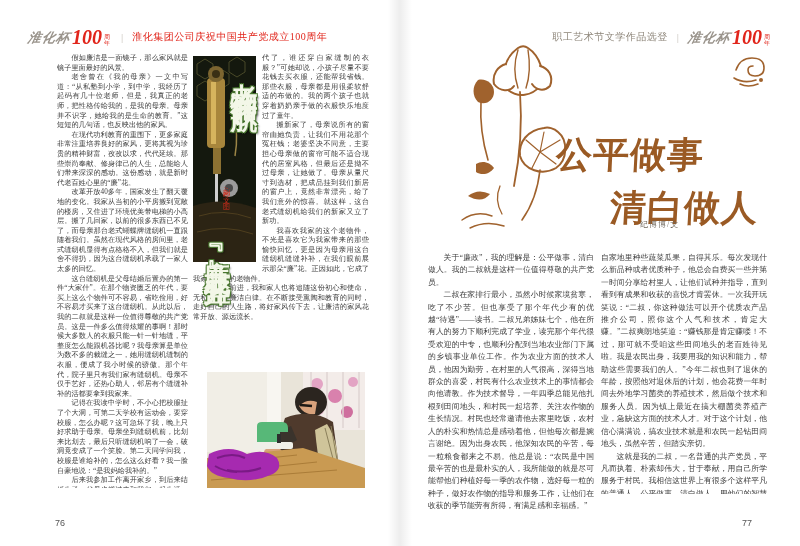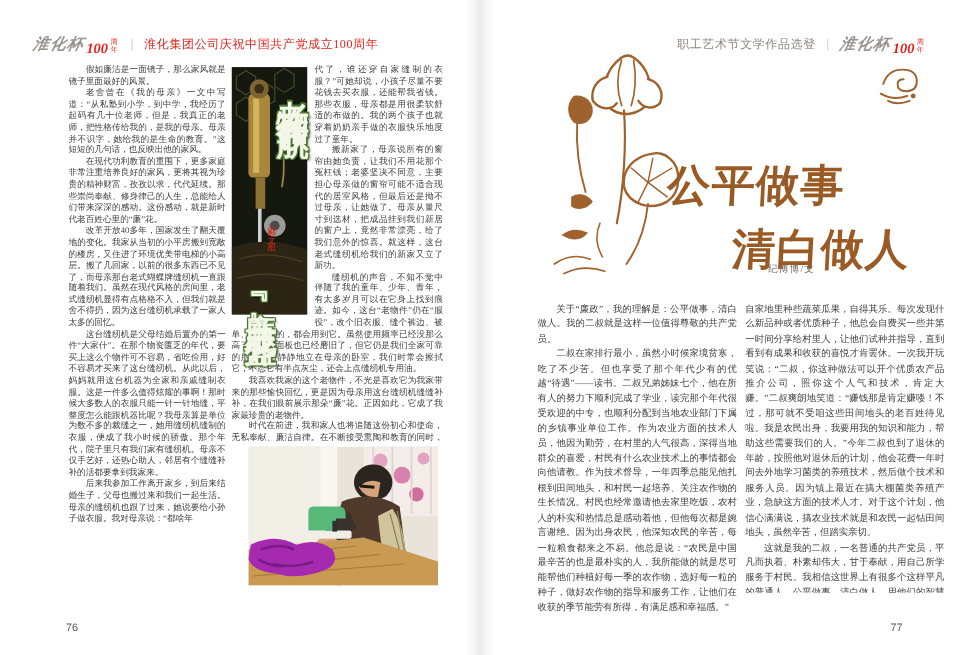--- a/index.html
+++ b/index.html
@@ -4,34 +4,34 @@
 <style>
   html,body{margin:0;padding:0;background:#fff;}
   #canvas{position:relative;width:800px;height:546px;background:#ffffff;outline:1px solid #e6e6e6;
           font-family:"Liberation Serif","DejaVu Serif",serif;color:#3a3a3a;overflow:hidden;}
   
   .hdr{position:absolute;top:26px;height:22px;display:flex;align-items:center;gap:6px;}
   .hdr-left{left:28px;}
   .hdr-right{right:28px;}
   .logo{display:flex;align-items:flex-end;gap:2px;}
   .logo-script{font-style:italic;font-weight:bold;color:#9a948c;font-size:13px;letter-spacing:1px;transform:skewX(-12deg);}
-  .logo-100{color:#e1251b;font-weight:bold;font-size:12px;font-style:italic;line-height:1;}
+  .logo-100{color:#e1251b;font-weight:bold;font-size:20px;font-style:italic;line-height:1;}
   .logo-sub{color:#e1251b;font-size:6px;line-height:1.1;width:8px;}
   .hdr-div{color:#c8c4bc;font-size:11px;padding:0 3px;}
   .hdr-slogan{color:#e1251b;font-size:10px;letter-spacing:.5px;}
   .hdr-label{color:#8c8478;font-size:10px;letter-spacing:.5px;}
   
   .gutter{position:absolute;left:388px;top:0;width:24px;height:546px;
           background:linear-gradient(to right,rgba(0,0,0,0) 0%,rgba(0,0,0,.07) 50%,rgba(0,0,0,0) 100%);}
   
   .col{position:absolute;text-align:justify;overflow:hidden;}
   .col p{margin:0;text-indent:2em;}
   .col p.noindent{text-indent:0;}
   .lbody{font-size:7.2px;line-height:9.6px;color:#3c3c3c;}
-  .rbody{font-size:7.8px;line-height:12.4px;color:#3c3c3c;margin-left:20px;}
+  .rbody{font-size:7.8px;line-height:12.4px;color:#3c3c3c;}
   #l-col1{left:57px;top:54px;width:131px;height:434px;}
   #l-col2{left:193px;top:54px;width:176px;height:316px;}
   #r-col1{left:428px;top:252px;width:166px;height:262px;}
   #r-col2{left:601px;top:252px;width:166px;height:242px;}
   
   .machine-photo{float:left;width:63px;height:206px;margin:2px 6px 4px 0;background:#161a10;}
   .vtitle{position:absolute;writing-mode:vertical-rl;font-weight:bold;font-size:27px;letter-spacing:5px;
           color:#f3f7e8;text-shadow:1px 1px 0 #49772f,-1px -1px 0 #49772f,1px -1px 0 #49772f,-1px 1px 0 #49772f,2px 2px 2px rgba(0,0,0,.35);}
   #vtitle1{left:226px;top:62px;}
   #vtitle2{left:199px;top:234px;}
@@ -76,21 +76,22 @@
     </span>
   </div>
 
   <div class="gutter"></div>
 
   <div class="col lbody" id="l-col1">
     <p>假如廉洁是一面镜子，那么家风就是镜子里面最好的风景。</p>
     <p>老舍曾在《我的母亲》一文中写道：“从私塾到小学，到中学，我经历了起码有几十位老师，但是，我真正的老师，把性格传给我的，是我的母亲。母亲并不识字，她给我的是生命的教育。”这短短的几句话，也反映出他的家风。</p>
     <p>在现代功利教育的重围下，更多家庭非常注重培养良好的家风，更将其视为珍贵的精神财富，孜孜以求，代代延续。那些崇尚奉献、修身律己的人生，总能给人们带来深深的感动。这份感动，就是新时代老百姓心里的“廉”花。</p>
     <p>改革开放40多年，国家发生了翻天覆地的变化。我家从当初的小平房搬到宽敞的楼房，又住进了环境优美带电梯的小高层。搬了几回家，以前的很多东西已不见了，而母亲那台老式蝴蝶牌缝纫机一直跟随着我们。虽然在现代风格的房间里，老式缝纫机显得有点格格不入，但我们就是舍不得扔，因为这台缝纫机承载了一家人太多的回忆。</p>
-    <p>这台缝纫机是父母结婚后置办的第一件“大家什”。在那个物资匮乏的年代，要买上这么个物件可不容易，省吃俭用，好不容易才买来了这台缝纫机。从此以后，妈妈就用这台机器为全家和亲戚缝制衣服。这是一件多么值得炫耀的事啊！那时候大多数人的衣服只能一针一针地缝，平整度怎么能跟机器比呢？我母亲算是单位为数不多的裁缝之一，她用缝纫机缝制的衣服，便成了我小时候的骄傲。那个年代，院子里只有我们家有缝纫机。母亲不仅手艺好，还热心助人，邻居有个缝缝补补的活都要拿到我家来。</p>
+    <p>这台缝纫机是父母结婚后置办的第一件“大家什”。在那个物资匮乏的年代，要买上这么个物件可不容易，省吃俭用，好不容易才买来了这台缝纫机。从此以后，我的二叔就是这样一位值得尊敬的共产党员。这是一件多么值得炫耀的事啊！那时候大多数人的衣服只能一针一针地缝，平整度怎么能跟机器比呢？我母亲算是单位为数不多的裁缝之一，她用缝纫机缝制的衣服，便成了我小时候的骄傲。那个年代，院子里只有我们家有缝纫机。母亲不仅手艺好，还热心助人，邻居有个缝缝补补的活都要拿到我家来。</p>
+    <p>记得在我读中学时，不小心把校服扯了个大洞，可第二天学校有运动会，要穿校服，怎么办呢？这可急坏了我，晚上只好求助于母亲。母亲坐到缝纫机前，比划来比划去，最后只听缝纫机响了一会，破洞竟变成了一个笑脸。第二天同学问我，校服是谁给补的，怎么这么好看？我一脸自豪地说：“是我妈给我补的。”</p>
     <p>后来我参加工作离开家乡，到后来结婚生子，父母也搬过来和我们一起生活。母亲的缝纫机也跟了过来，她说要给小孙子做衣服。我对母亲说：“都啥年</p>
   </div>
 
   <div class="col lbody" id="l-col2">
     <div class="machine-photo">
       <svg width="63" height="206" viewBox="0 0 63 206" xmlns="http://www.w3.org/2000/svg">
         <rect width="63" height="206" fill="#14180e"></rect>
         <g stroke="#6d6a3a" stroke-width="1" fill="none" opacity=".6">
           <path d="M4,8 l8,-5 8,5 0,10 -8,5 -8,-5 z"></path>
             <path d="M20,18 l8,-5 8,5 0,10 -8,5 -8,-5 z"></path>
@@ -106,21 +107,20 @@
         <circle cx="36" cy="132" r="9" fill="#9b9b9b"></circle>
         <circle cx="36" cy="132" r="4" fill="#4a4a4a"></circle>
         <path d="M0,150 Q30,140 63,152 L63,206 L0,206 Z" fill="#2c2414"></path>
         <path d="M6,160 Q30,152 58,162" stroke="#4e3e1e" fill="none"></path>
         <path d="M4,176 Q32,168 60,178" stroke="#4e3e1e" fill="none"></path>
         <path d="M40,60 q6,18 2,40" stroke="#d6b45e" fill="none" stroke-width="1.5" opacity=".7"></path>
       </svg>
     </div>
     <p class="noindent">代了，谁还穿自家缝制的衣服？”可她却说，小孩子尽量不要花钱去买衣服，还能帮我省钱。那些衣服，母亲都是用很柔软舒适的布做的。我的两个孩子也就穿着奶奶亲手做的衣服快乐地度过了童年。</p>
     <p>搬新家了，母亲说所有的窗帘由她负责，让我们不用花那个冤枉钱；老婆坚决不同意，主要担心母亲做的窗帘可能不适合现代的居室风格，但最后还是拗不过母亲，让她做了。母亲从量尺寸到选材，把成品挂到我们新居的窗户上，竟然非常漂亮，给了我们意外的惊喜。就这样，这台老式缝纫机给我们的新家又立了新功。</p>
-    <p>缝纫机的声音，不知不觉中伴随了我的童年、少年、青年，有太多岁月可以在它身上找到痕迹。如今，这台“老物件”仍在“服役”，改个旧衣服、缝个裤边、被单、被罩啥的，都会用到它。虽然使用频率已经没那么高了，机器面板也已经磨旧了，但它仍是我们全家可靠的朋友。它静静地立在母亲的卧室，我们时常会擦拭它，不忍它有半点灰尘，还会上点缝纫机专用油。</p>
     <p>我喜欢我家的这个老物件，不光是喜欢它为我家带来的那些愉快回忆，更是因为母亲用这台缝纫机缝缝补补，在我们眼前展示那朵“廉”花。正因如此，它成了我家最珍贵的老物件。</p>
     <p>时代在前进，我和家人也将追随这份初心和使命，无私奉献、廉洁自律。在不断接受熏陶和教育的同时，走好自己的人生路，将好家风传下去，让廉洁的家风花常开放、源远流长。</p>
   </div>
 
   <div class="vtitle" id="vtitle1">老物件领航</div>
   <div class="vtitle" id="vtitle2">『廉』花盛开</div>
   <div class="vcredit" id="photo-credit">刘晔/文·图</div>
 
   <div class="scene-photo">
     <svg width="158" height="116" viewBox="0 0 158 116" xmlns="http://www.w3.org/2000/svg">

